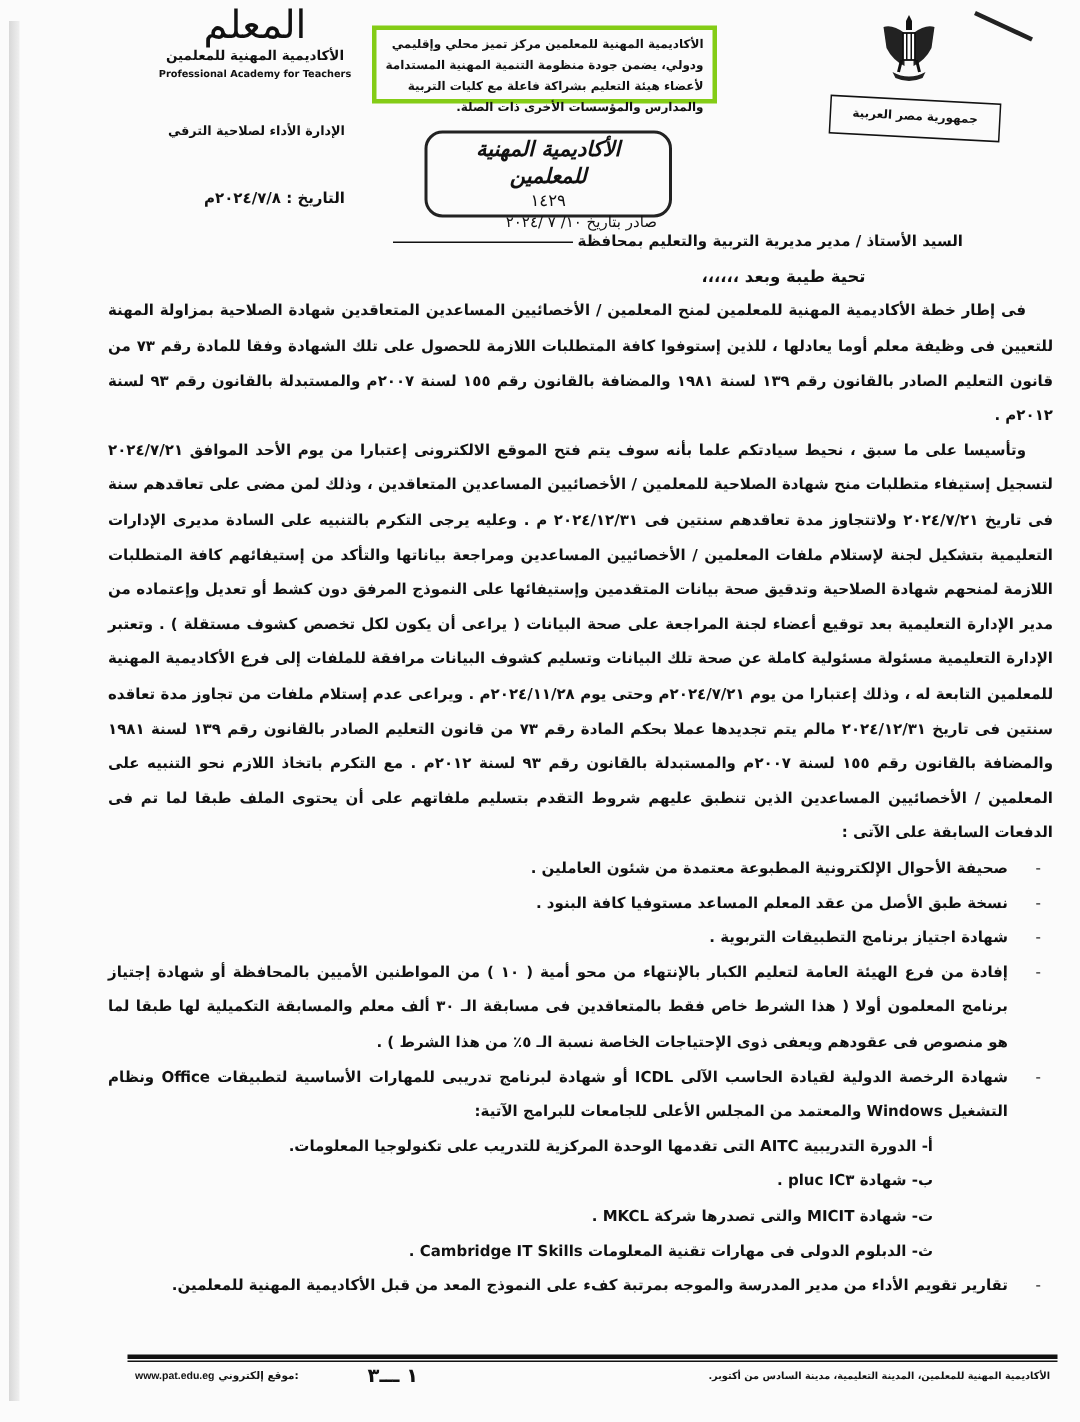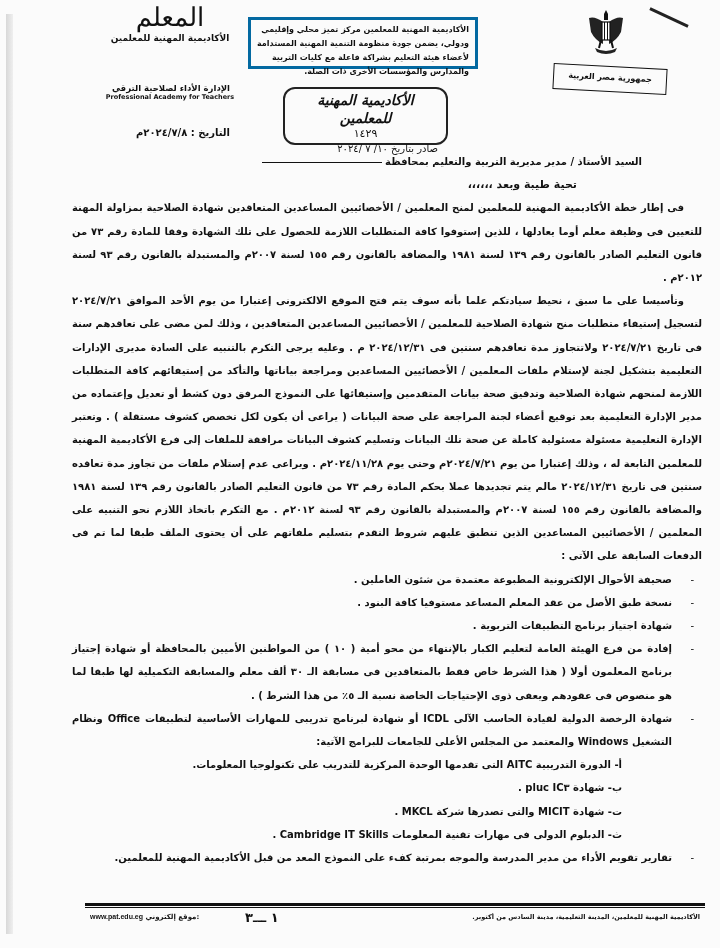--- a/index.html
+++ b/index.html
@@ -16,25 +16,25 @@
   .left-shadow {
     position: absolute; left: 6px; top: 14px; width: 7px; height: 920px;
     background: linear-gradient(to right, #d8d8d8, #efefef);
   }
   .rtl { direction: rtl; text-align: right; }
 
   
   .logo-left { position: absolute; left: 105px; top: 2px; width: 130px; text-align: center; }
   .logo-glyph { font-family: "DejaVu Serif", serif; font-size: 26px; font-weight: normal; line-height: 30px; letter-spacing: -2px; }
   .logo-ar { font-size: 9px; font-weight: bold; line-height: 12px; }
-  .logo-en { font-size: 6.5px; font-weight: bold; line-height: 10px; margin-top: 48px; }
+  .logo-en { font-size: 6.5px; font-weight: bold; line-height: 10px; }
 
   .mission-box {
     position: absolute; left: 248px; top: 17px; width: 230px; height: 52px;
-    border: 3px solid #0369a1; padding: 3px 6px; box-sizing: border-box;
+    border: 3px solid #84cc16; padding: 3px 6px; box-sizing: border-box;
     font-size: 8px; font-weight: bold; line-height: 14px;
   }
 
   .eagle { position: absolute; left: 587px; top: 6px; width: 38px; height: 50px; }
   .country-box {
     position: absolute; left: 553px; top: 66px; width: 112px; height: 24px;
     border: 1.5px solid #111; transform: rotate(3deg);
     font-size: 8px; font-weight: bold; line-height: 22px; text-align: center;
   }
   .pen-mark { position: absolute; left: 648px; top: 16px; width: 42px; height: 3px; background: #222; transform: rotate(25deg); }

